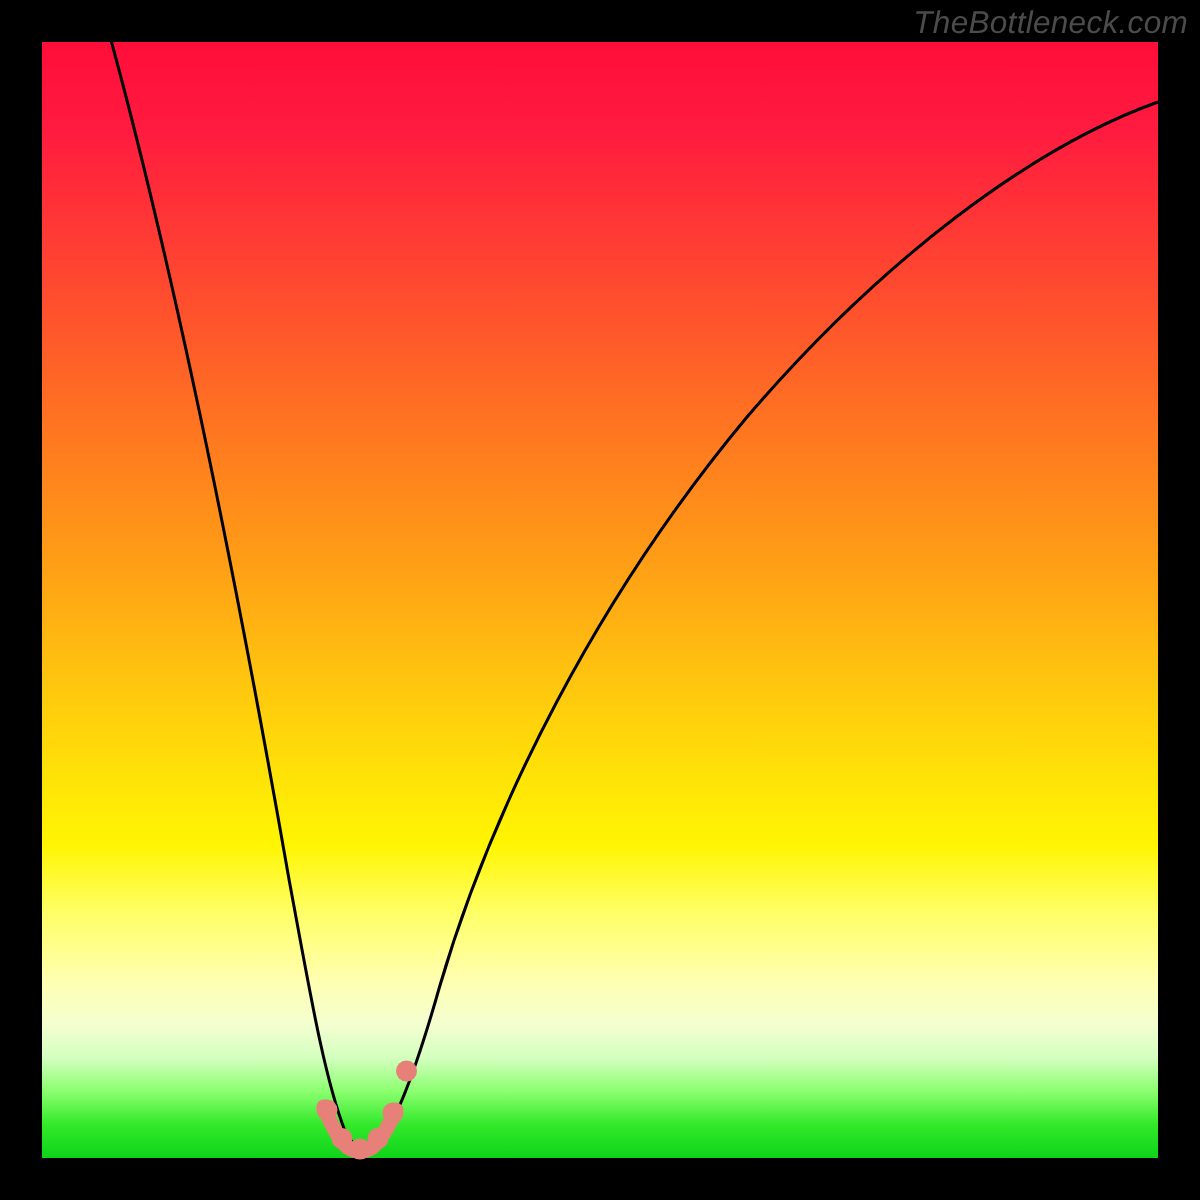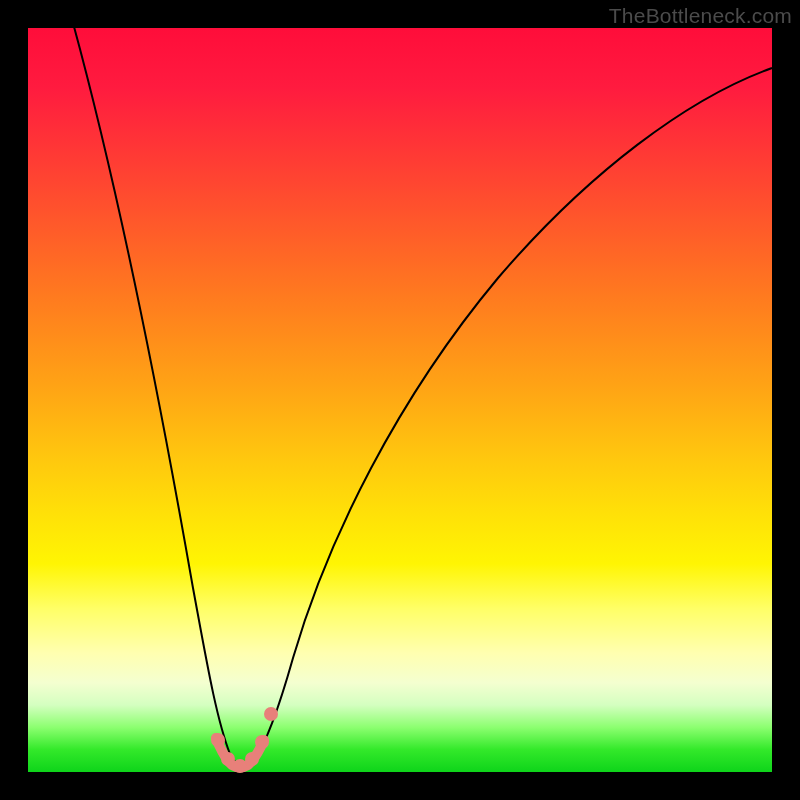--- a/index.html
+++ b/index.html
@@ -44,20 +44,21 @@
   }
   .watermark {
     position: absolute;
     top: 4px;
     right: 8px;
     color: #4b4b4b;
     font-size: 21px;
     letter-spacing: 0.2px;
     font-weight: 400;
     user-select: none;
+    font-style: italic;
   }
   svg.curve {
     position: absolute;
     left: 0;
     top: 0;
     width: 744px;
     height: 744px;
     overflow: visible;
   }
   .curve-path {

